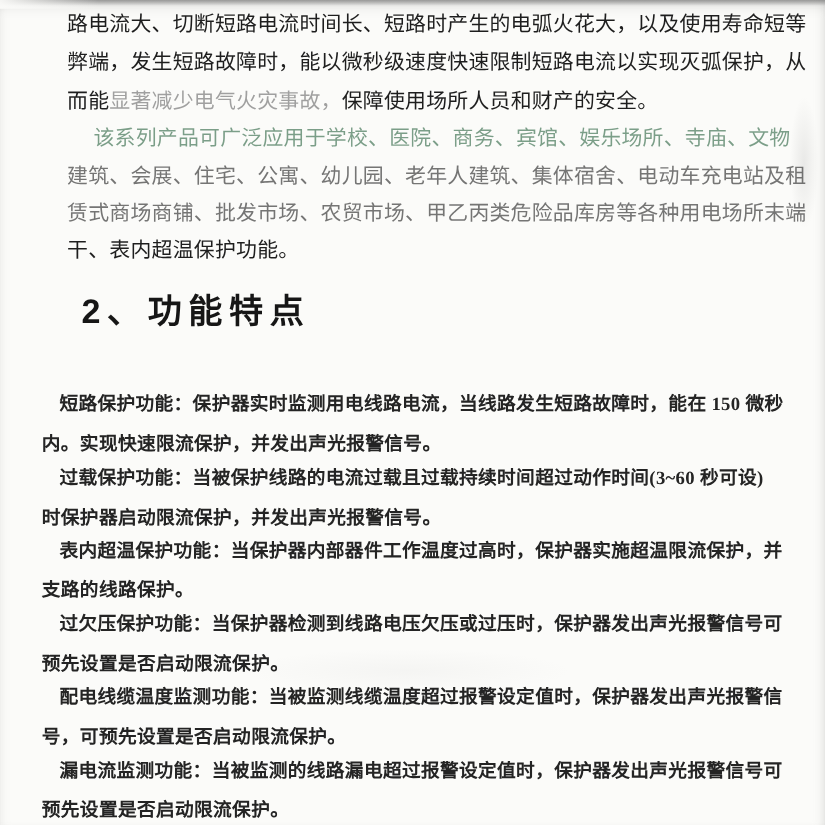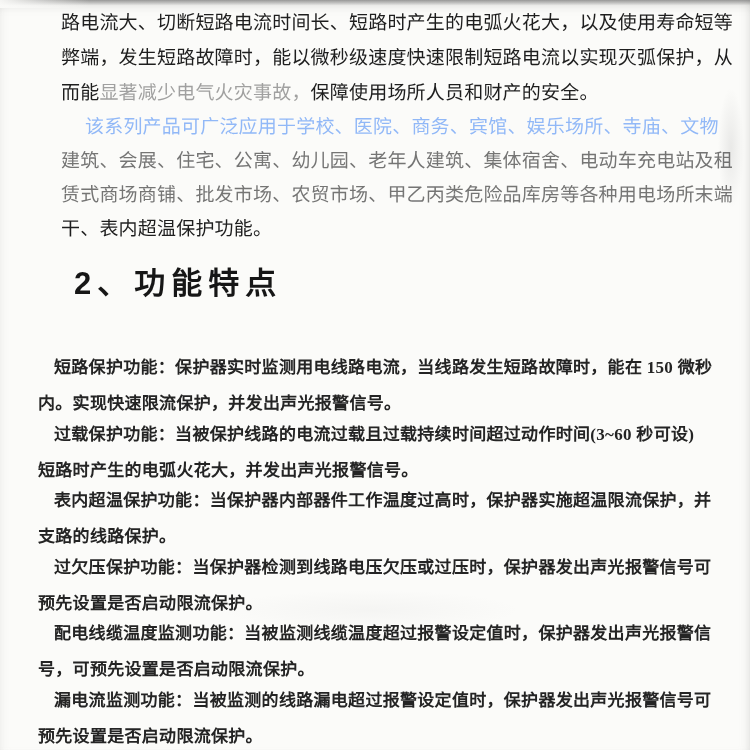--- a/index.html
+++ b/index.html
@@ -41,21 +41,21 @@
   .intro .line {
     font-size: 19px;
     line-height: 35px;
     letter-spacing: 0.2px;
     white-space: nowrap;
   }
   .intro .p2-line { line-height: 34px; }
   .indent-p2 { text-indent: 24px; }
 
   
-  .fade-strong { color: #3b82f6; opacity: 0.55; filter: blur(0.45px); }
+  .fade-strong { color: #14532d; opacity: 0.55; filter: blur(0.45px); }
   .fade-med    { color: #474747; opacity: 0.74; filter: blur(0.35px); text-align: right; }
   .fade-inline { color: #6a6a6a; opacity: 0.62; filter: blur(0.4px); }
 
   
   .heading {
     position: absolute; top: 262px; left: 74px;
     font-family: "Liberation Sans", "DejaVu Sans", sans-serif;
     font-weight: bold;
     font-size: 31px;
     line-height: 44px;
@@ -105,21 +105,21 @@
 
   <div class="features">
 
     <div class="feature">
       <div class="line indent-f">短路保护功能：保护器实时监测用电线路电流，当线路发生短路故障时，能在 150 微秒</div>
       <div class="line">内。实现快速限流保护，并发出声光报警信号。</div>
     </div>
 
     <div class="feature">
       <div class="line indent-f">过载保护功能：当被保护线路的电流过载且过载持续时间超过动作时间(3~60 秒可设)</div>
-      <div class="line">短路时产生的电弧火花大，并发出声光报警信号。</div>
+      <div class="line">时保护器启动限流保护，并发出声光报警信号。</div>
     </div>
 
     <div class="feature">
       <div class="line indent-f">表内超温保护功能：当保护器内部器件工作温度过高时，保护器实施超温限流保护，并</div>
       <div class="line">支路的线路保护。</div>
     </div>
 
     <div class="feature">
       <div class="line indent-f">过欠压保护功能：当保护器检测到线路电压欠压或过压时，保护器发出声光报警信号可</div>
       <div class="line">预先设置是否启动限流保护。</div>

